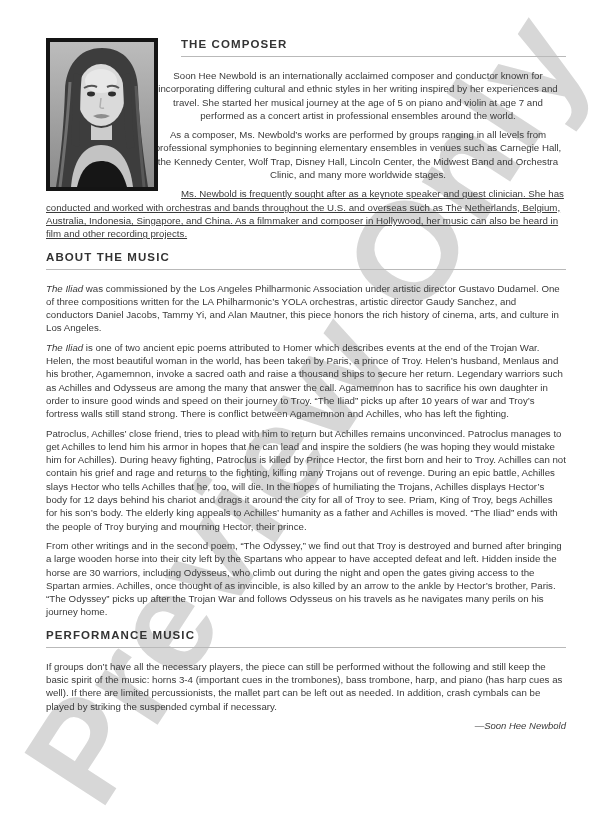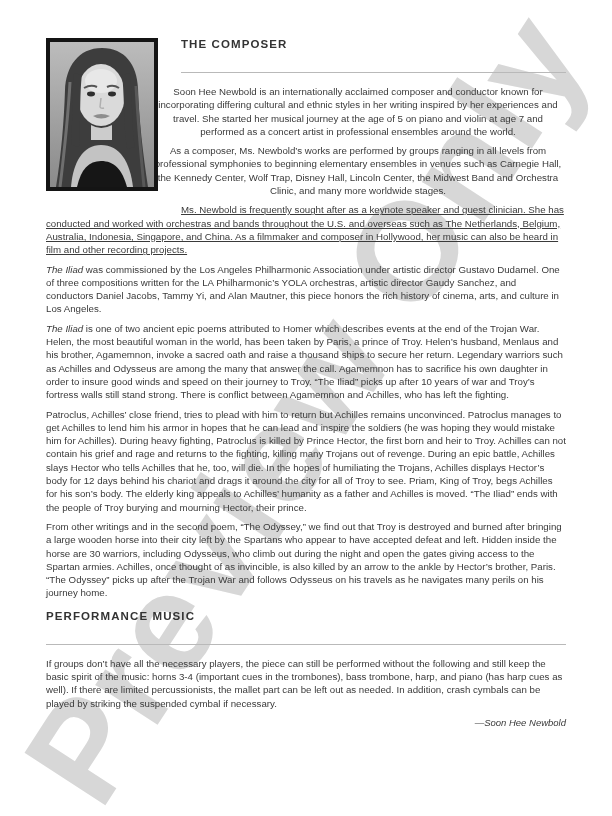--- a/index.html
+++ b/index.html
@@ -32,21 +32,21 @@
     line-height:13.3px;
   }
   section{display:block;}
   .heading{
     font-size:11.5px;
     line-height:12px;
     font-weight:600;
     letter-spacing:1.1px;
     color:#333333;
     margin:10px 0 12px 0;
-    padding-bottom:22px;
+    padding-bottom:6px;
     border-bottom:1px solid #b9b9b9;
   }
   .composer{position:relative;}
   .composer .heading{margin-top:4px;margin-left:135px;}
   .photo-frame{
     position:absolute;
     left:0;top:0;
     width:112px;height:153px;
     box-sizing:border-box;
     border:4px solid #141414;
@@ -100,20 +100,21 @@
           <path d="M27 145 C31 127 39 119 51 119 C64 119 72 127 77 145 Z" fill="#161616"></path>
         </svg>
       </div>
       <h2 class="heading">THE COMPOSER</h2>
       <p class="col-indent">Soon Hee Newbold is an internationally acclaimed composer and conductor known for incorporating differing cultural and ethnic styles in her writing inspired by her experiences and travel. She started her musical journey at the age of 5 on piano and violin at age 7 and performed as a concert artist in professional ensembles around the world.</p>
       <p class="col-indent">As a composer, Ms. Newbold’s works are performed by groups ranging in all levels from professional symphonies to beginning elementary ensembles in venues such as Carnegie Hall, the Kennedy Center, Wolf Trap, Disney Hall, Lincoln Center, the Midwest Band and Orchestra Clinic, and many more worldwide stages.</p>
       <p class="first-line-indent">Ms. Newbold is frequently sought after as a keynote speaker and guest clinician. She has conducted and worked with orchestras and bands throughout the U.S. and overseas such as The Netherlands, Belgium, Australia, Indonesia, Singapore, and China. As a filmmaker and composer in Hollywood, her music can also be heard in film and other recording projects.</p>
     </section>
 
     <section>
+      <h2 class="heading">ABOUT THE MUSIC</h2>
       <p><i>The Iliad</i> was commissioned by the Los Angeles Philharmonic Association under artistic director Gustavo Dudamel. One of three compositions written for the LA Philharmonic’s YOLA orchestras, artistic director Gaudy Sanchez, and conductors Daniel Jacobs, Tammy Yi, and Alan Mautner, this piece honors the rich history of cinema, arts, and culture in Los Angeles.</p>
       <p><i>The Iliad</i> is one of two ancient epic poems attributed to Homer which describes events at the end of the Trojan War. Helen, the most beautiful woman in the world, has been taken by Paris, a prince of Troy. Helen’s husband, Menlaus and his brother, Agamemnon, invoke a sacred oath and raise a thousand ships to secure her return. Legendary warriors such as Achilles and Odysseus are among the many that answer the call. Agamemnon has to sacrifice his own daughter in order to insure good winds and speed on their journey to Troy. “The Iliad” picks up after 10 years of war and Troy’s fortress walls still stand strong. There is conflict between Agamemnon and Achilles, who has left the fighting.</p>
       <p>Patroclus, Achilles’ close friend, tries to plead with him to return but Achilles remains unconvinced. Patroclus manages to get Achilles to lend him his armor in hopes that he can lead and inspire the soldiers (he was hoping they would mistake him for Achilles). During heavy fighting, Patroclus is killed by Prince Hector, the first born and heir to Troy. Achilles can not contain his grief and rage and returns to the fighting, killing many Trojans out of revenge. During an epic battle, Achilles slays Hector who tells Achilles that he, too, will die. In the hopes of humiliating the Trojans, Achilles displays Hector’s body for 12 days behind his chariot and drags it around the city for all of Troy to see. Priam, King of Troy, begs Achilles for his son’s body. The elderly king appeals to Achilles’ humanity as a father and Achilles is moved. “The Iliad” ends with the people of Troy burying and mourning Hector, their prince.</p>
       <p>From other writings and in the second poem, “The Odyssey,” we find out that Troy is destroyed and burned after bringing a large wooden horse into their city left by the Spartans who appear to have accepted defeat and left. Hidden inside the horse are 30 warriors, including Odysseus, who climb out during the night and open the gates giving access to the Spartan armies. Achilles, once thought of as invincible, is also killed by an arrow to the ankle by Hector’s brother, Paris. “The Odyssey” picks up after the Trojan War and follows Odysseus on his travels as he navigates many perils on his journey home.</p>
     </section>
 
     <section>
       <h2 class="heading">PERFORMANCE MUSIC</h2>
       <p>If groups don’t have all the necessary players, the piece can still be performed without the following and still keep the basic spirit of the music: horns 3-4 (important cues in the trombones), bass trombone, harp, and piano (has harp cues as well). If there are limited percussionists, the mallet part can be left out as needed. In addition, crash cymbals can be played by striking the suspended cymbal if necessary.</p>
       <p class="signature">—Soon Hee Newbold</p>

